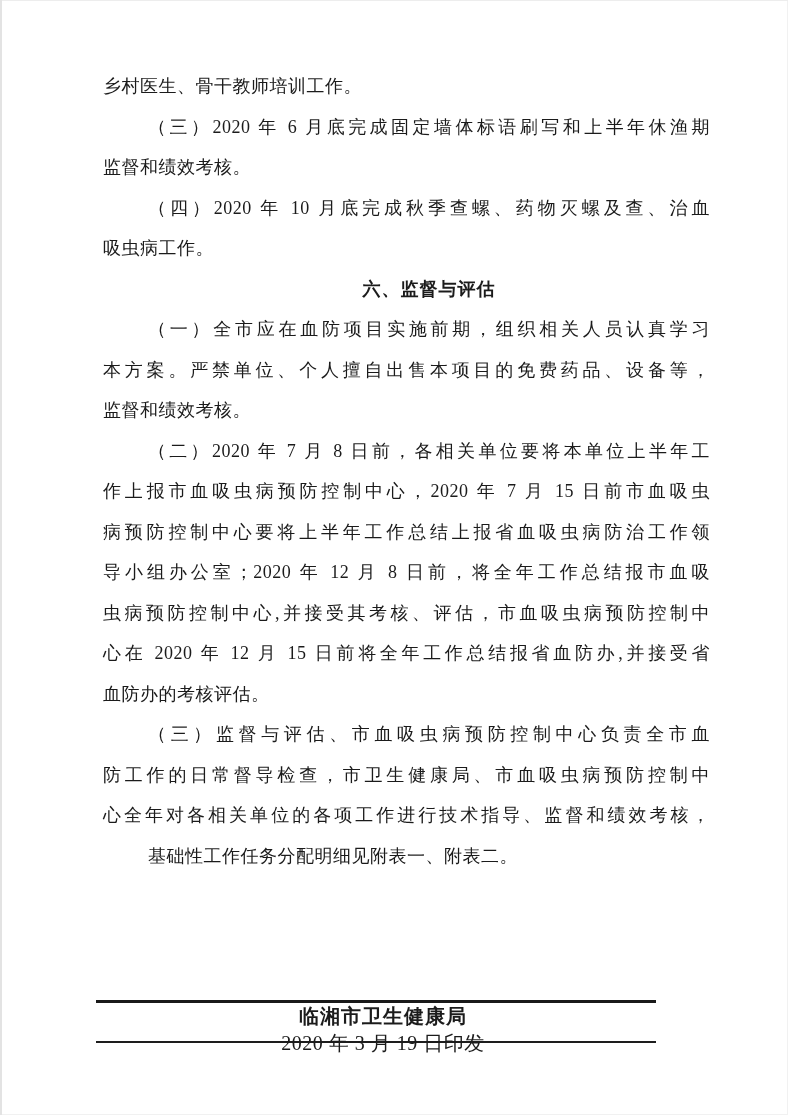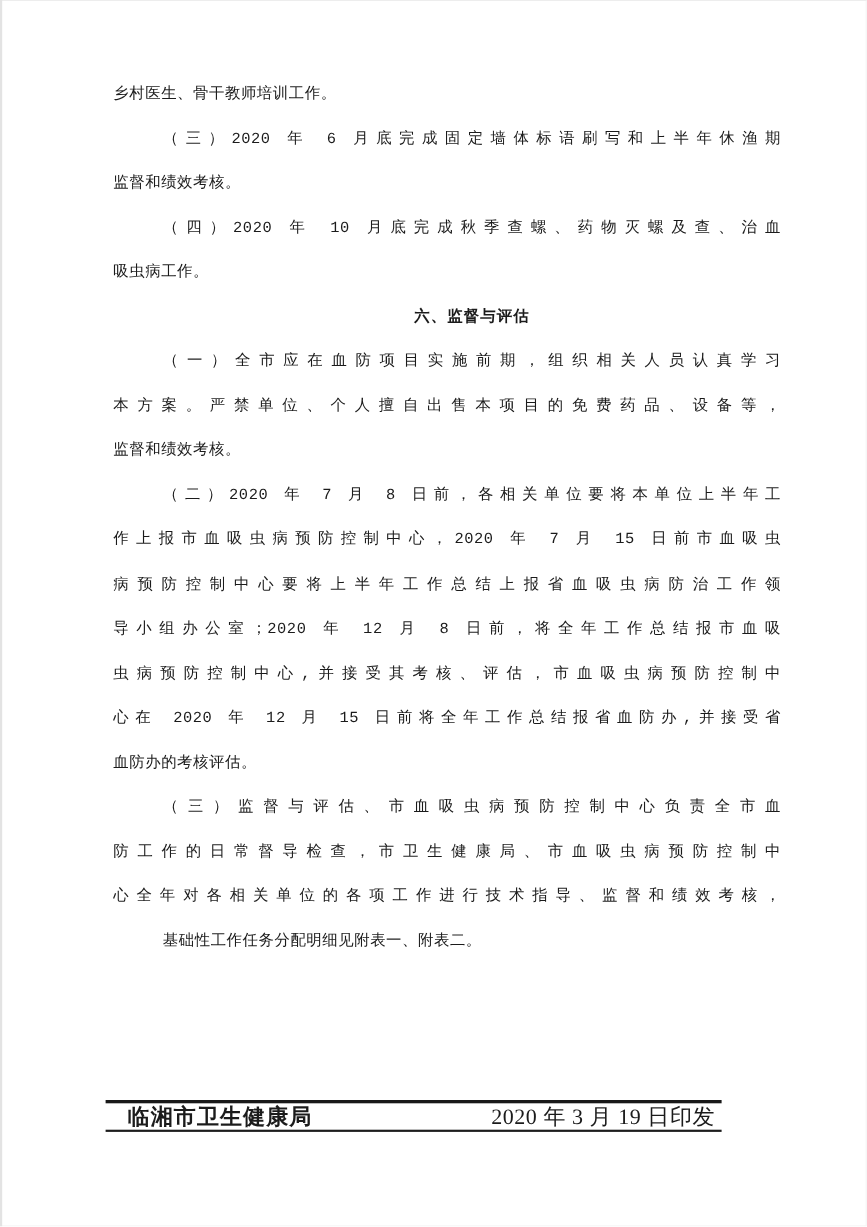--- a/index.html
+++ b/index.html
@@ -20,54 +20,54 @@
   }
   .content {
     position: absolute;
     left: 103px;
     top: 66px;
     width: 607px;
   }
   .line {
     height: 40.5px;
     line-height: 40.5px;
-    font-size: 14px;
+    font-size: 18px;
     letter-spacing: 0.5px;
     white-space: nowrap;
     text-align: left;
   }
   .line.fill {
     white-space: normal;
     text-align: justify;
     text-align-last: justify;
     text-justify: inter-character;
-    font-family: Liberation Mono, monospace;
   }
   .line.indent {
     text-indent: 45px;
   }
   .line.bold {
     font-weight: 700;
     letter-spacing: 1px;
     text-align: center;
   }
   .colophon {
     position: absolute;
     left: 96px;
     top: 1000px;
     width: 560px;
     box-sizing: border-box;
-    height: 29px;
+    height: 43px;
     border-top: 3px solid #191919;
     border-bottom: 2px solid #1d1d1d;
     display: flex;
     align-items: center;
     justify-content: space-between;
     padding: 0 6px 0 20px;
     font-size: 20px;
+    flex-direction: column;
   }
   .colophon .issuer {
     font-weight: 700;
     letter-spacing: 1px;
   }
   .colophon .print-date {
     font-weight: 400;
     letter-spacing: 0.5px;
   }
 </style>

